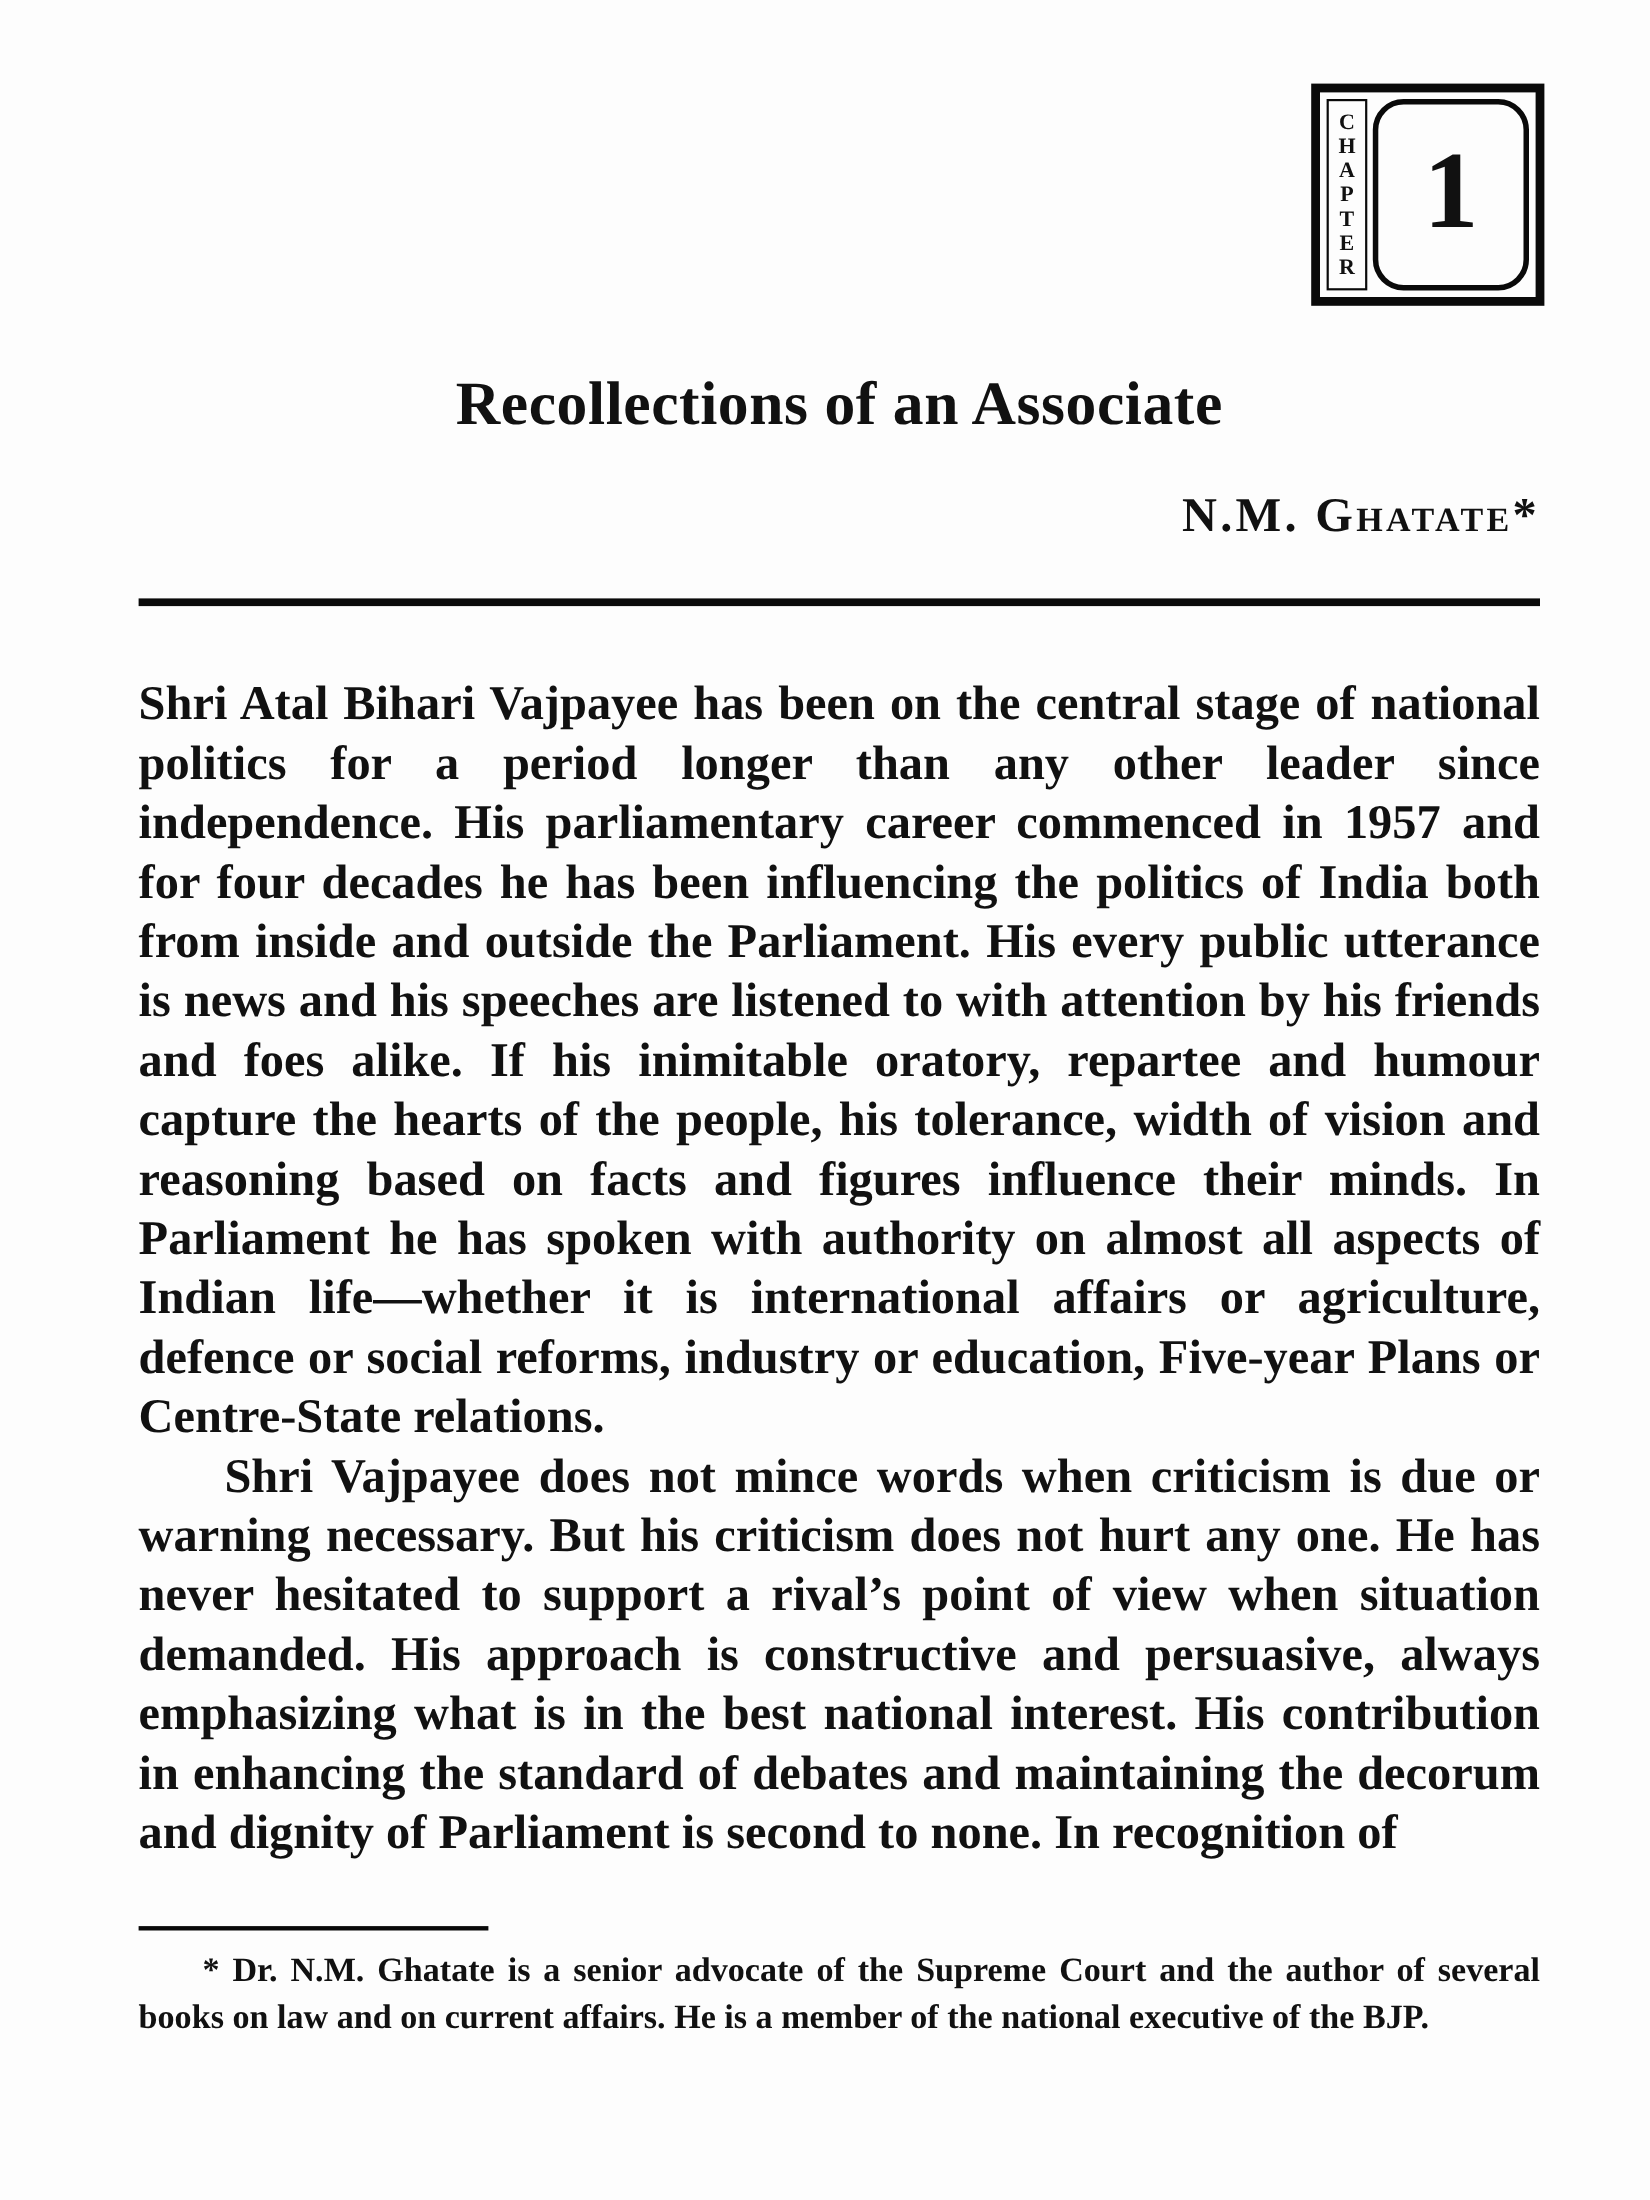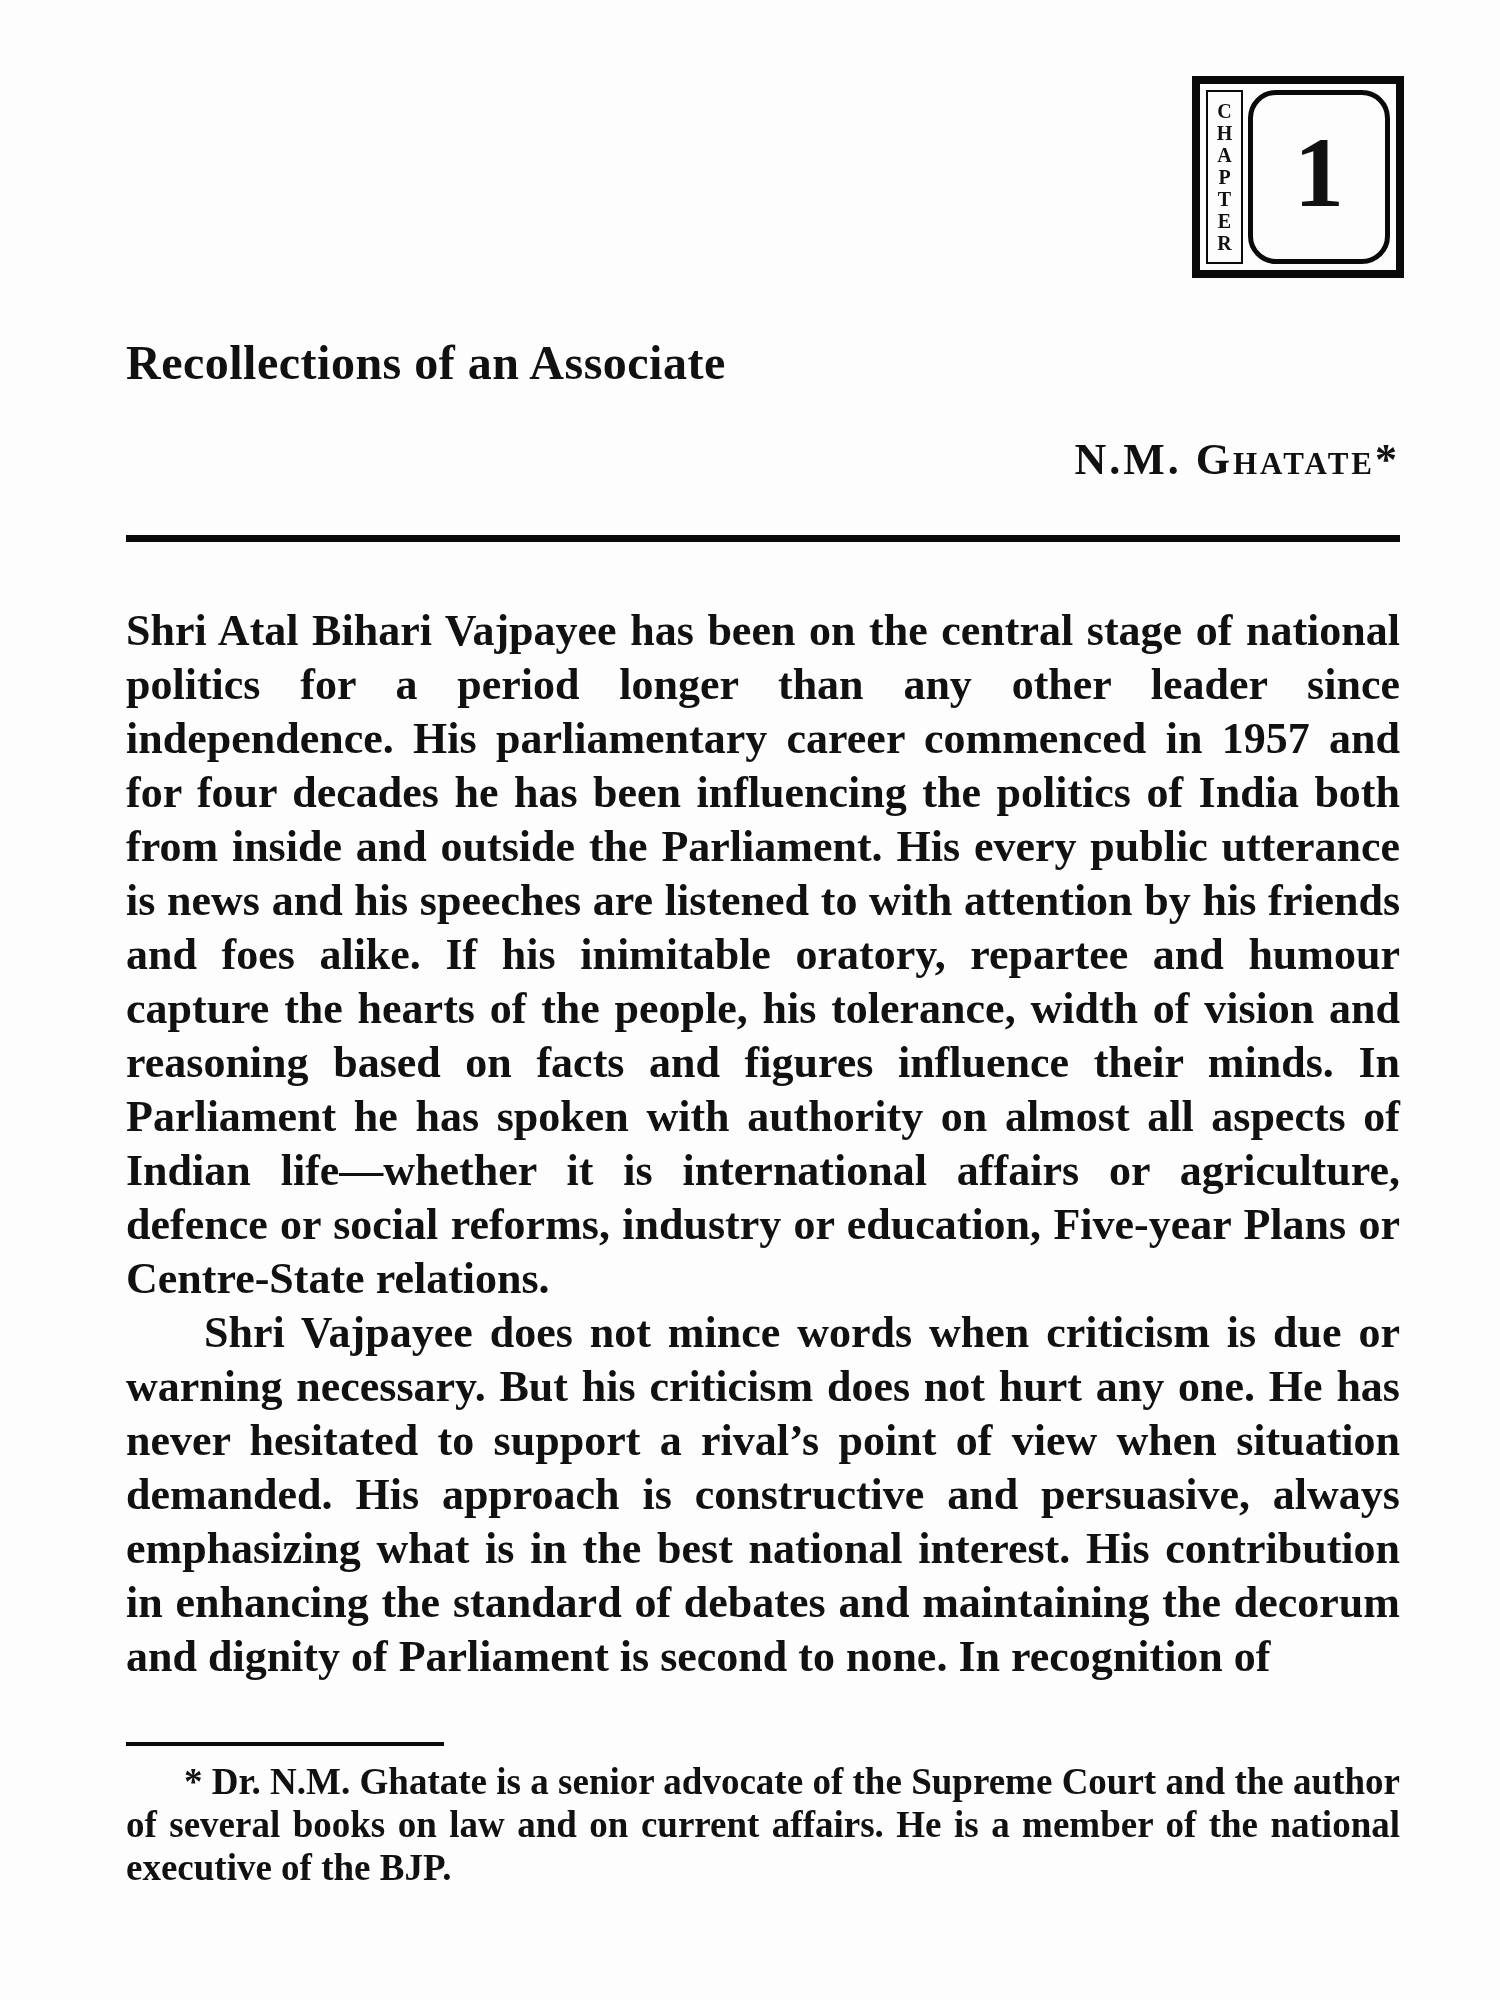--- a/index.html
+++ b/index.html
@@ -55,25 +55,26 @@
   .chapter-number {
     font-size: 100px;
     font-weight: 600;
     line-height: 1;
     padding-bottom: 8px;
   }
 
   
   .title {
     margin: 0;
-    font-size: 48px;
+    font-size: 56px;
     font-weight: 700;
     letter-spacing: 0.5px;
     line-height: 1.05;
     white-space: nowrap;
+    text-align: center;
   }
   .author {
     margin-top: 46px;
     text-align: right;
     font-variant: small-caps;
     font-size: 44px;
     font-weight: 600;
     letter-spacing: 3px;
   }
   .rule {
@@ -96,21 +97,21 @@
 
   
   .footnote-rule {
     margin-top: 58px;
     width: 318px;
     height: 4px;
     background: #0a0a0a;
   }
   .footnote {
     margin: 14px 0 0 0;
-    font-size: 37px;
+    font-size: 31px;
     line-height: 43px;
     font-weight: 600;
     text-align: justify;
     text-indent: 58px;
   }
 </style>
 </head>
 <body>
 
 <div class="page">

